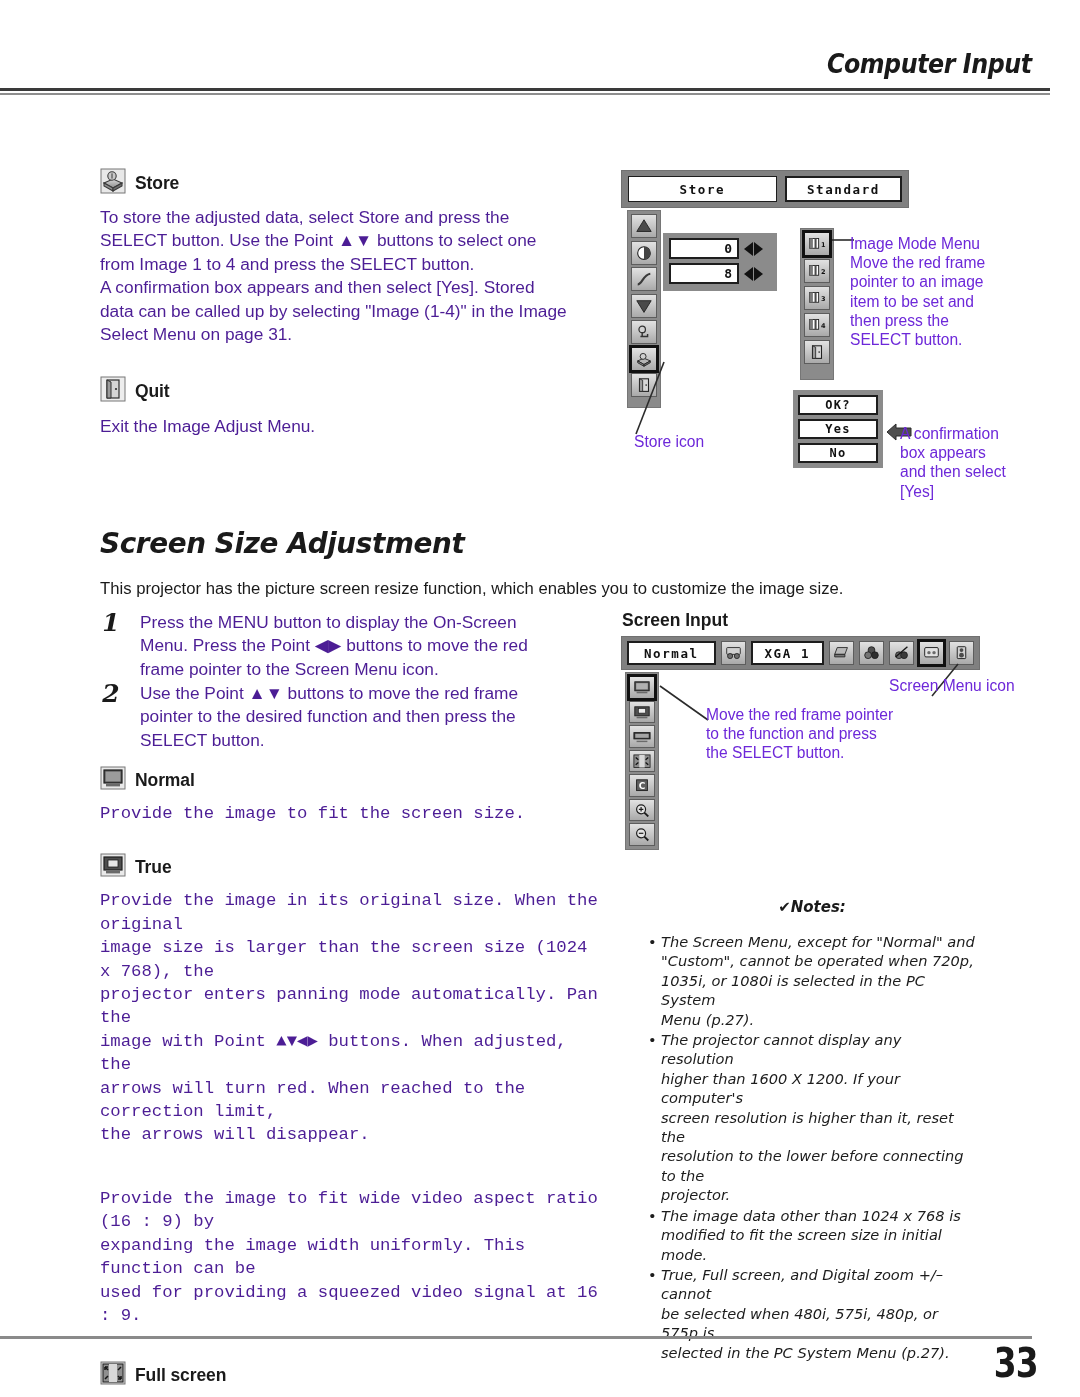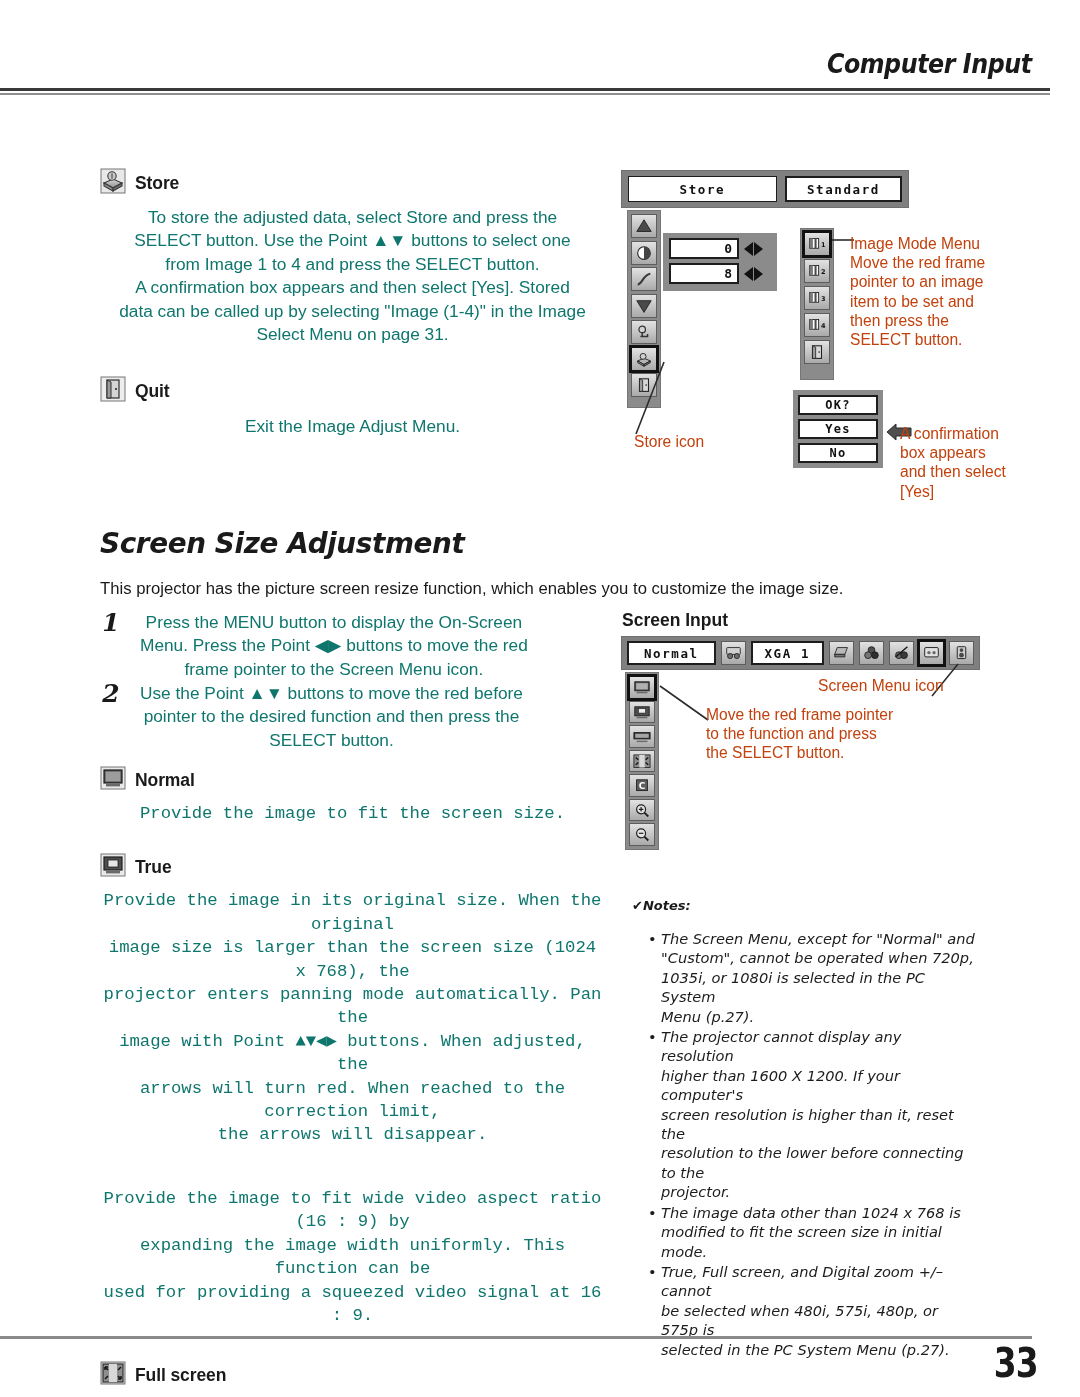--- a/index.html
+++ b/index.html
@@ -50,23 +50,22 @@
     font-size: 40px;
     transform: scaleX(0.82);
     transform-origin: right top;
     letter-spacing: -1px;
   }
 
   
   .body-text {
     font-size: 17.3px;
     line-height: 23.4px;
-    color: #0f766e;
+    color: #4c1d95;
     white-space: pre-line;
-    text-align: center;
   }
   .sec-head {
     font-weight: bold;
     font-size: 17.5px;
     letter-spacing: -0.1px;
   }
   .sec-row {
     display: flex;
     align-items: center;
     gap: 9px;
@@ -155,21 +154,21 @@
   .icon-btn.sel {
     outline: 3px solid #111;
     outline-offset: -1px;
     z-index: 3;
   }
   .callout {
     position: absolute;
     font-size: 15.6px;
     line-height: 19.2px;
     white-space: pre-line;
-    color: #c2410c;
+    color: #6d28d9;
   }
 
   
   #osd-image {
     position: absolute;
     left: 621px; top: 170px;
     width: 288px; height: 38px;
     padding: 5px 6px;
     display: flex;
     gap: 8px;
@@ -285,22 +284,23 @@
   
   #notes {
     position: absolute;
     left: 632px; top: 898px;
     width: 360px;
   }
   #notes-head {
     font-family: "DejaVu Sans", sans-serif;
     font-weight: bold;
     font-style: italic;
-    font-size: 13px;
+    font-size: 15px;
     margin-bottom: 12px;
+    text-align: center;
   }
   #notes ul { list-style: none; margin: 16px; padding: 0; }
   #notes li {
     font-family: "DejaVu Sans", sans-serif;
     font-style: italic;
     font-size: 14.6px;
     line-height: 19.4px;
     padding-left: 13px;
     position: relative;
     margin-bottom: 1px;
@@ -508,21 +508,21 @@
 <div id="intro-line">This projector has the picture screen resize function, which enables you to customize the image size.</div>
 
 <div class="step" id="step-1">
   <div class="step-num">1</div>
   <div class="body-text">Press the MENU button to display the On-Screen
 Menu.  Press the Point ◀▶ buttons to move the red
 frame pointer to the Screen Menu icon.</div>
 </div>
 <div class="step" id="step-2">
   <div class="step-num">2</div>
-  <div class="body-text">Use the Point ▲▼ buttons to move the red before
+  <div class="body-text">Use the Point ▲▼ buttons to move the red frame
 pointer to the desired function and then press the
 SELECT button.</div>
 </div>
 
 <div id="modes">
 
   <div class="mode-block">
     <div class="sec-row">
       <span>
         <svg width="26" height="24" viewBox="0 0 26 24">
@@ -676,21 +676,21 @@
         <circle cx="9" cy="7" r="5" fill="#e4e4e4" stroke="#1d1d1d" stroke-width="1.3"></circle>
         <path d="M6.5 7 L11.5 7" stroke="#1d1d1d" stroke-width="1.3"></path>
         <path d="M12.6 10.6 L17 15" stroke="#1d1d1d" stroke-width="2"></path>
       </svg>
   </div>
 </div>
 
 <svg style="position:absolute;left:930px;top:662px;width:32px;height:36px">
   <line x1="28" y1="2" x2="2" y2="34" stroke="#2b2b2b" stroke-width="1.6"></line>
 </svg>
-<div class="callout" style="left:818px;top:676px">Screen Menu icon</div>
+<div class="callout" style="left:889px;top:676px">Screen Menu icon</div>
 
 <svg style="position:absolute;left:658px;top:684px;width:52px;height:40px">
   <line x1="2" y1="2" x2="50" y2="36" stroke="#2b2b2b" stroke-width="1.6"></line>
 </svg>
 <div class="callout" style="left:706px;top:705px;width:230px">Move the red frame pointer
 to  the  function  and  press
 the SELECT button.</div>
 
 <div id="notes">
   <div id="notes-head">

